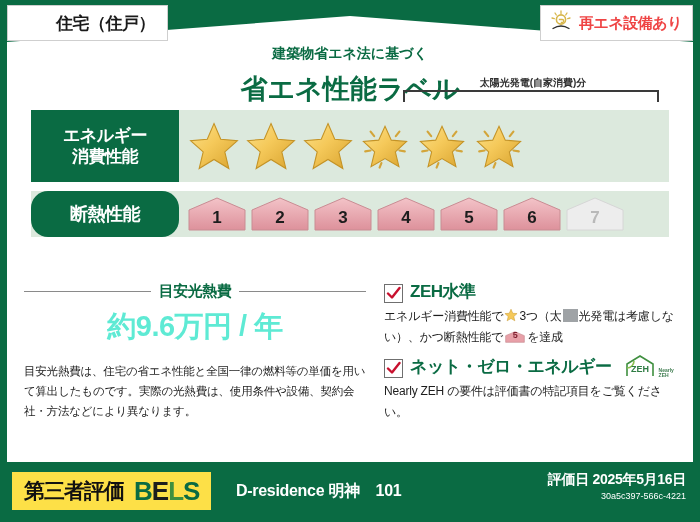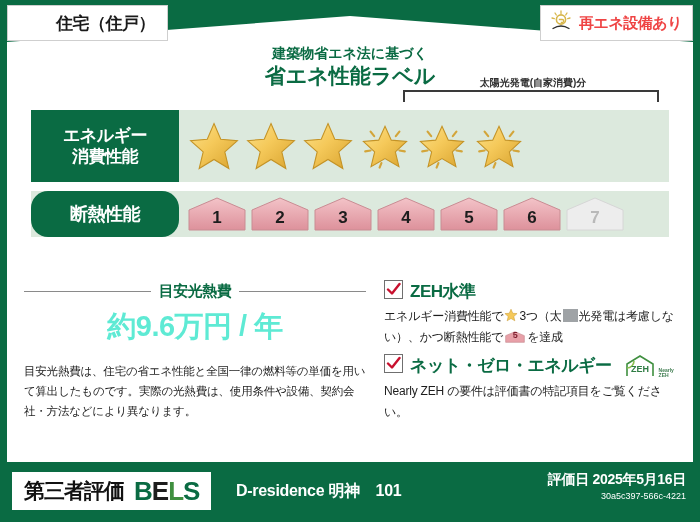--- a/index.html
+++ b/index.html
@@ -44,22 +44,22 @@
     z-index:3;
   }
   .heading{
     position:absolute;left:0;right:0;top:46px;text-align:center;z-index:5;
   }
   .heading .sub{
     font-size:14px;font-weight:bold;color:#0a6b43;letter-spacing:0px;
     line-height:1.1;
   }
   .heading .main{
-    font-size:21px;font-weight:bold;color:#0a6b43;letter-spacing:0px;
-    line-height:1.25;margin-top:2px;
+    font-size:27px;font-weight:bold;color:#0a6b43;letter-spacing:0px;
+    line-height:1.25;margin-top:12px;
   }
   
   .perf{
     position:absolute;left:31px;right:31px;top:110px;z-index:5;
   }
   .perf-row{
     position:relative;display:flex;align-items:stretch;
     background:#dce9dd;margin-bottom:9px;
   }
   .perf-row.row-star{height:72px;}
@@ -108,21 +108,21 @@
   .cost-head .ttl{font-size:15px;font-weight:bold;color:#0a6b43;letter-spacing:-0.5px;}
   .cost-value{
     text-align:center;font-size:29px;font-weight:bold;color:#5eead4;
     margin-top:6px;letter-spacing:-0.5px;
   }
   .cost-note{
     margin-top:14px;font-size:11.5px;color:#1d1d1d;line-height:1.75;
     letter-spacing:-0.2px;
   }
   .zeh-block{margin-bottom:7px;}
-  .zeh-title{display:flex;align-items:flex-start;gap:7px;}
+  .zeh-title{display:flex;align-items:flex-end;gap:7px;}
   .checkbox{
     width:17px;height:17px;flex:0 0 17px;border:1px solid #6f6f6f;background:#fff;
     position:relative;
   }
   .checkbox svg{position:absolute;left:1px;top:1px;}
   .zeh-title .t{font-size:17px;font-weight:bold;color:#0a6b43;letter-spacing:-0.5px;}
   .zeh-body{
     font-size:12px;color:#1d1d1d;line-height:1.72;margin-top:3px;letter-spacing:-0.2px;
   }
   .mini-star{vertical-align:-2px;margin:0 1px;}
@@ -138,21 +138,21 @@
     display:inline-block;width:15px;height:13px;background:#9fa3a6;
     vertical-align:-2px;margin:0 1px;
   }
   .zeh-logo{display:inline-flex;align-items:flex-end;gap:2px;margin-left:4px;}
   .zeh-logo .sub{font-size:5px;color:#3f7d50;line-height:1.05;font-weight:bold;}
   
   .footer{
     position:absolute;left:0;right:0;bottom:0;height:60px;background:#0a6b43;z-index:7;
   }
   .bels-chip{
-    position:absolute;left:12px;top:10px;height:38px;background:#ffffff;
+    position:absolute;left:12px;top:10px;height:38px;background:#fde047;
     display:flex;align-items:center;padding:0 12px;gap:10px;
   }
   .bels-chip .jp{font-size:21px;font-weight:bold;color:#111;letter-spacing:-1px;}
   .bels-chip .bels{font-size:26px;font-weight:bold;letter-spacing:-1px;}
   .bels-chip .bels .b1{color:#0a6b43;}
   .bels-chip .bels .b2{color:#1d1d1d;}
   .bels-chip .bels .b3{color:#3f8f3f;}
   .bels-chip .bels .b4{color:#0a6b43;}
   .bldg-name{
     position:absolute;left:236px;top:19px;color:#ffffff;font-size:16px;font-weight:bold;

